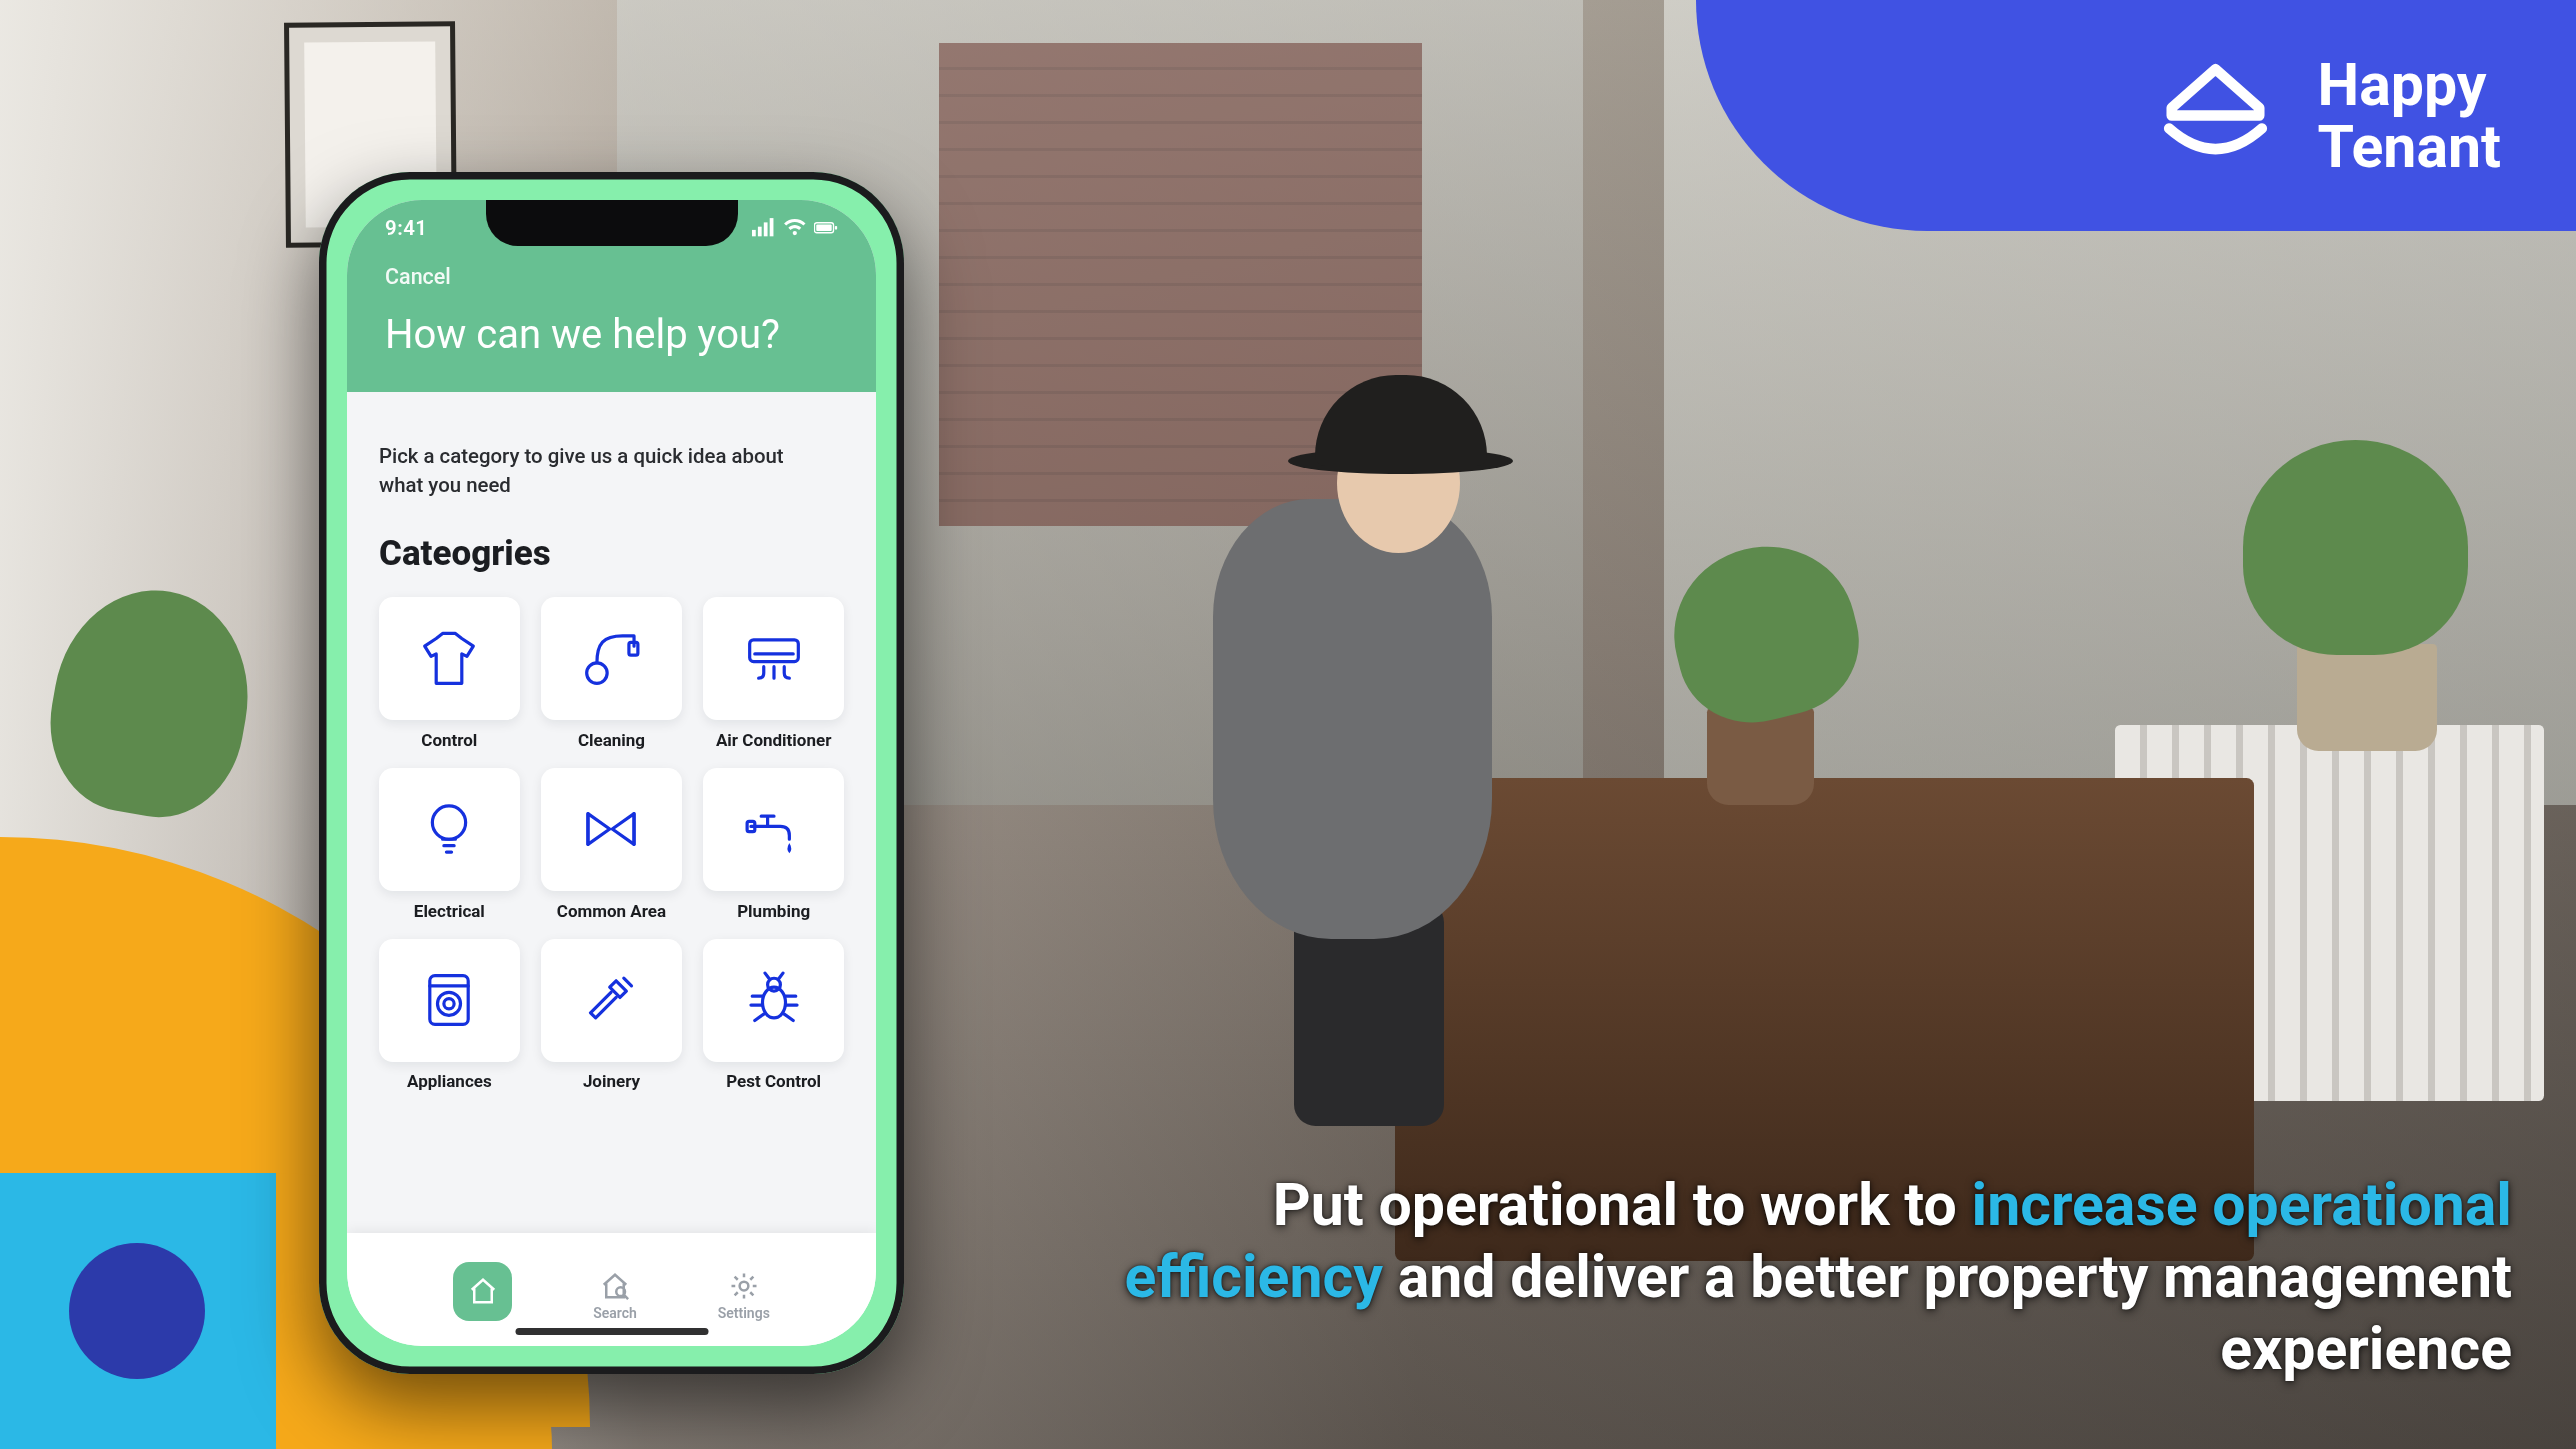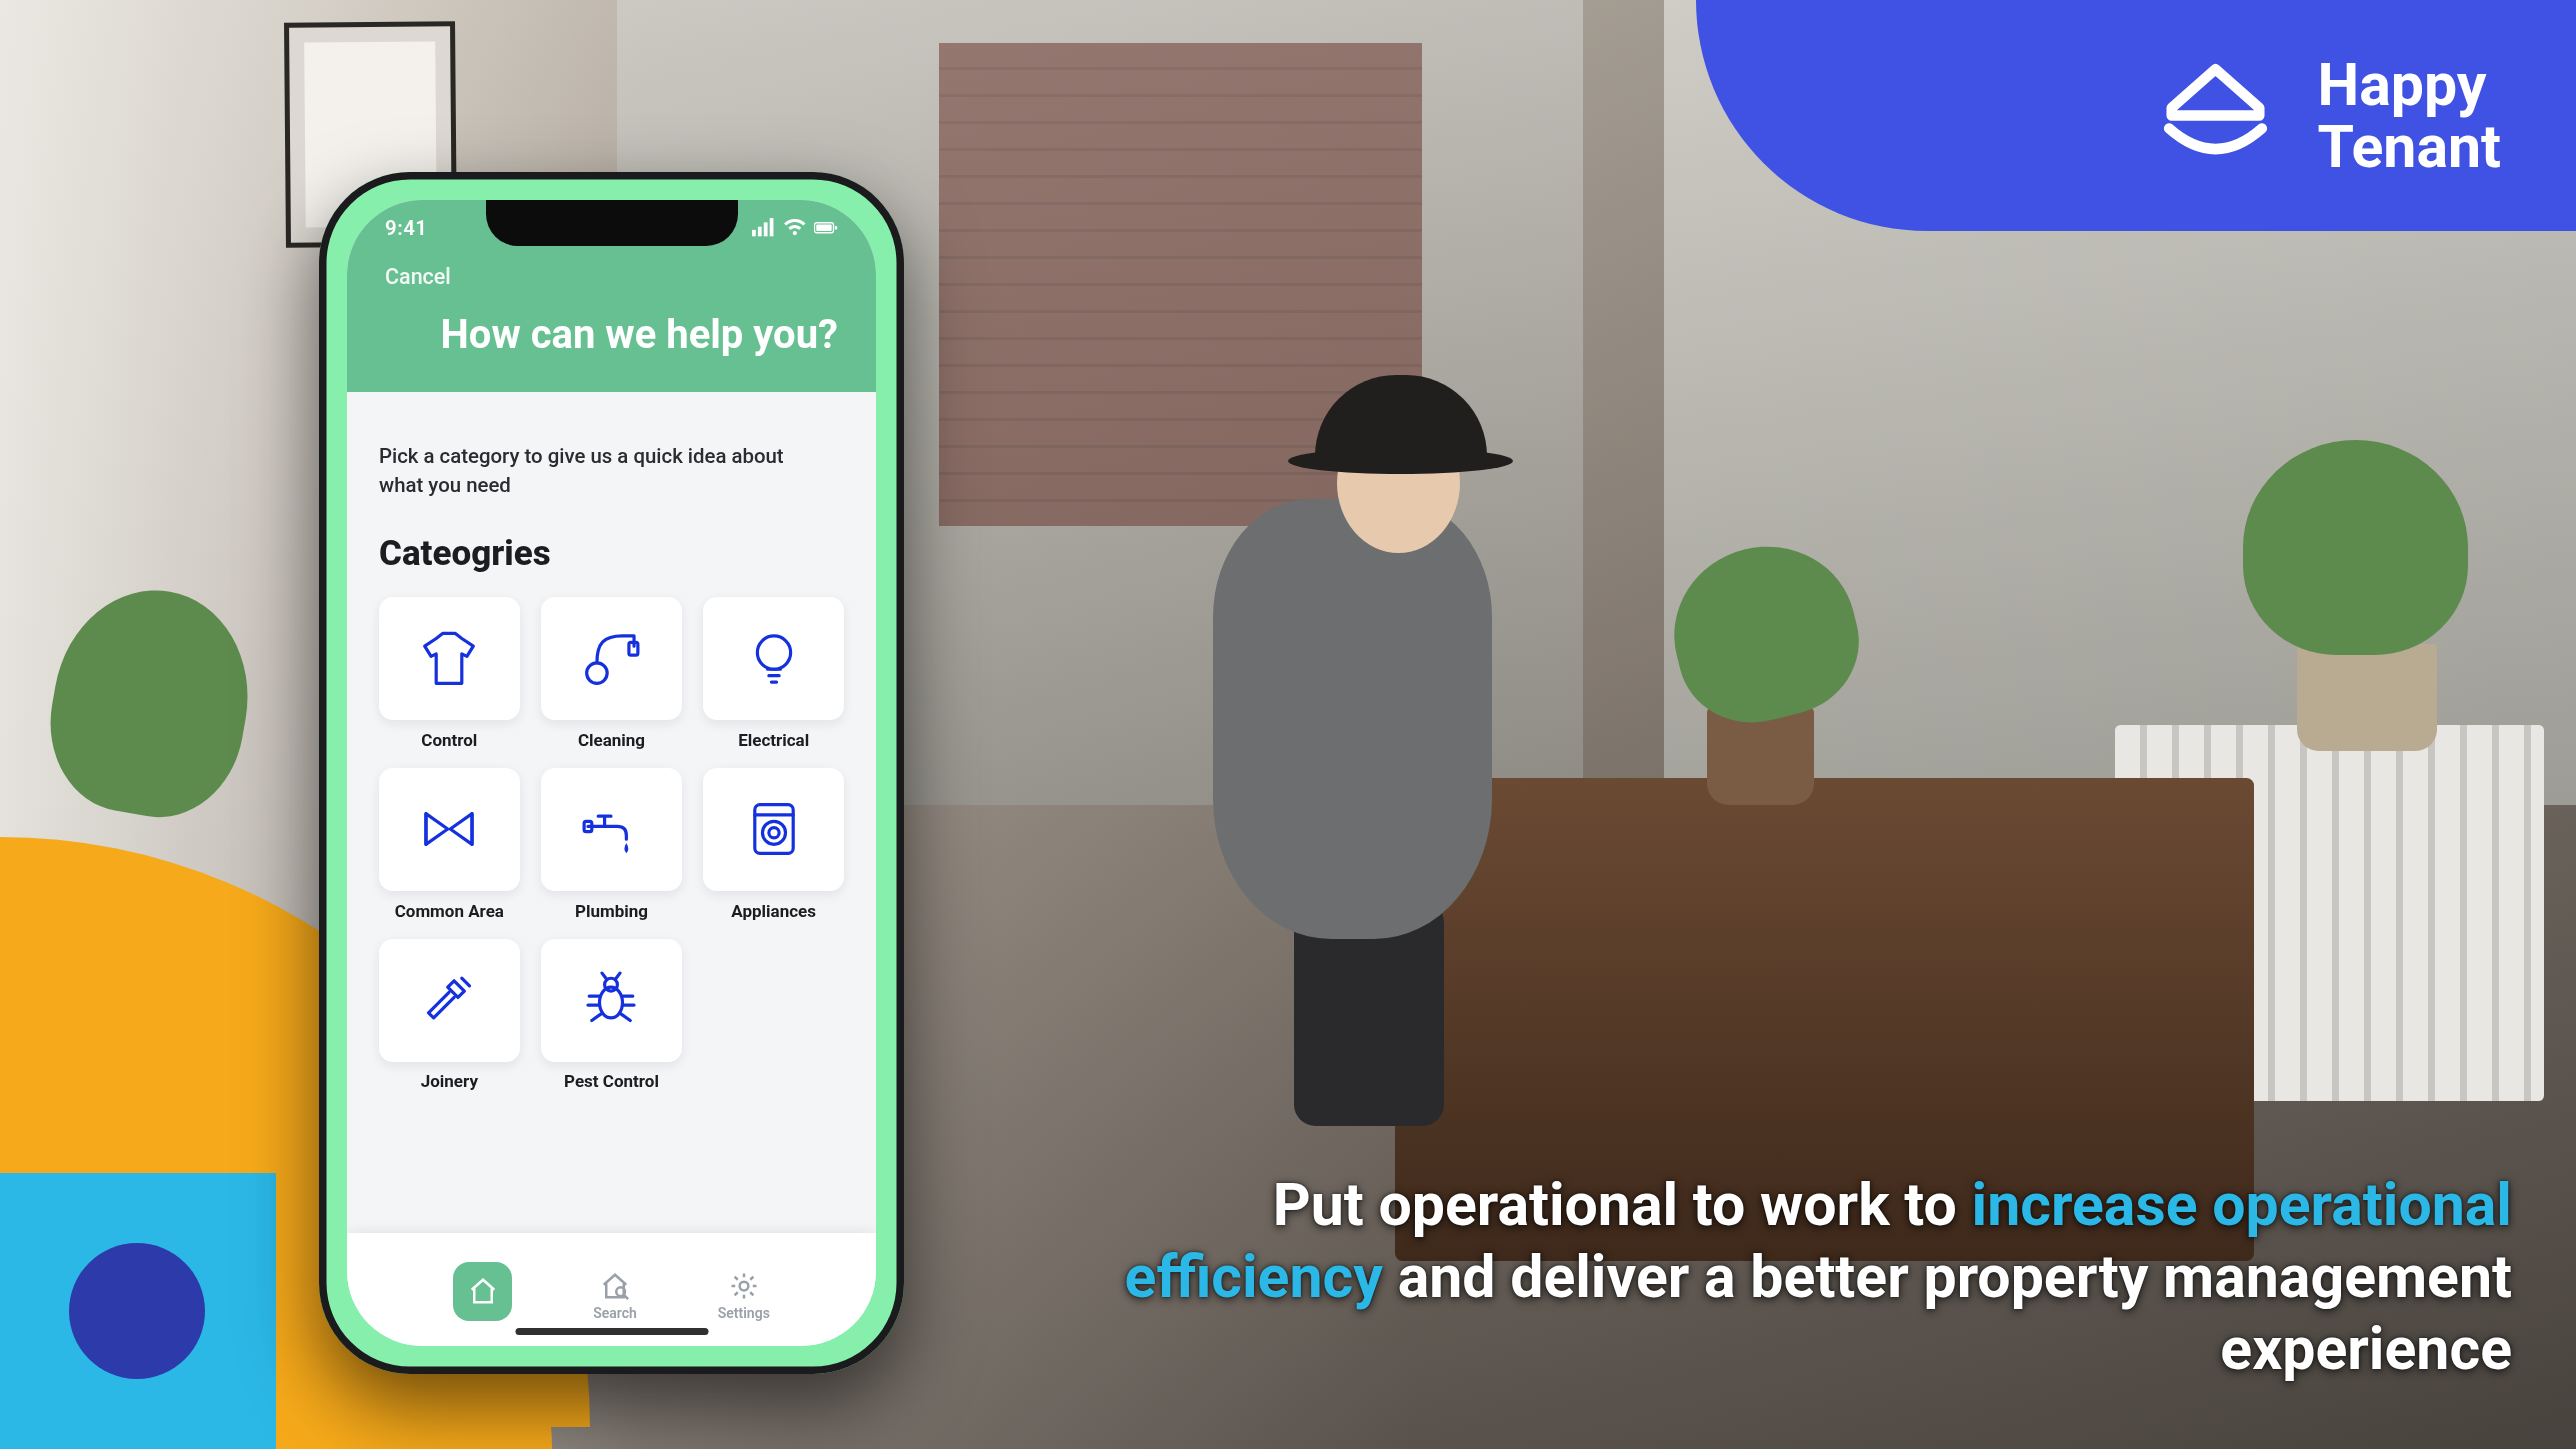--- a/index.html
+++ b/index.html
@@ -63,21 +63,21 @@
   .screen { position:relative; width:100%; height:100%; background:#f4f5f7; border-radius:75px; overflow:hidden; }
   .notch { position:absolute; top:0; left:50%; transform:translateX(-50%); width:252px; height:46px; background:#0c0c0d; border-radius:0 0 32px 32px; z-index:5;}
   .home-ind { position:absolute; bottom:10.7px; left:50%; transform:translateX(-50%); width:193px; height:7.5px; background:#0c0c0d; border-radius:5.4px; opacity:.85; z-index:6;}
 
   
   .app-head { position:relative; background:#67C092; color:#fff; padding:64px 38px 34px; }
   .statusbar { position:absolute; top:16px; left:0; right:0; display:flex; justify-content:space-between; padding:0 38px; font-size:20.4px; font-weight:600; letter-spacing:0.5px;}
   .status-icons { display:flex; align-items:center; gap:7.5px;}
   .status-icons svg { width:23.6px; height:21.5px; fill:#fff;}
   .cancel { font-size:21.5px; font-weight:500; opacity:.92; display:inline-block; margin-bottom:21.5px;}
-  .app-title { font-size:40px; font-weight:700;text-align:right; }
+  .app-title { font-size:40px; font-weight:400; }
 
   .body-area { padding:30px 32px 140px;margin-top:20px; }
   .helper { font-size:20.4px; font-weight:500; color:#2a2c30; line-height:1.45; max-width:408px;}
   .section-h { font-size:35px; font-weight:800; color:#1b1d21; margin:32px 0 23.6px;}
 
   .cat-grid { display:grid; grid-template-columns:repeat(3,1fr); gap:18px 21.5px;}
   .cat-grid .tile { background:#fff; border-radius:14px; box-shadow:0 3.2px 10.7px rgba(17,24,39,.08); height:123px; display:flex; align-items:center; justify-content:center;}
   .cat-grid svg { width:64px; height:64px; stroke:#1531DE; fill:none; stroke-width:5; stroke-linecap:round; stroke-linejoin:round;}
   .cat-label { font-size:17px; font-weight:700; color:#1b1d21; text-align:center; margin-top:9.7px;}
 
@@ -184,20 +184,30 @@
             <div class="tile">
                 <svg viewBox="0 0 100 100">
                   <circle cx="28" cy="72" r="16"></circle>
                   <path d="M28 56c0-30 10-42 40-42h18v16"></path>
                   <rect x="78" y="24" width="14" height="20" rx="3"></rect>
                 </svg>
               </div>
             <div class="cat-label">Cleaning</div>
           </div>
 
+          <div>
+            <div class="tile">
+                <svg viewBox="0 0 100 100">
+                  <rect x="12" y="20" width="76" height="34" rx="6"></rect>
+                  <line x1="20" y1="42" x2="80" y2="42"></line>
+                  <path d="M34 62v10q0 8 -8 8M50 62v18M66 62v10q0 8 8 8"></path>
+                </svg>
+              </div>
+            <div class="cat-label">Air Conditioner</div>
+          </div>
 
           <div>
             <div class="tile">
                 <svg viewBox="0 0 100 100">
                   <circle cx="50" cy="40" r="26"></circle>
                   <path d="M40 66h20M42 76h16M46 86h8"></path>
                 </svg>
               </div>
             <div class="cat-label">Electrical</div>
           </div>

